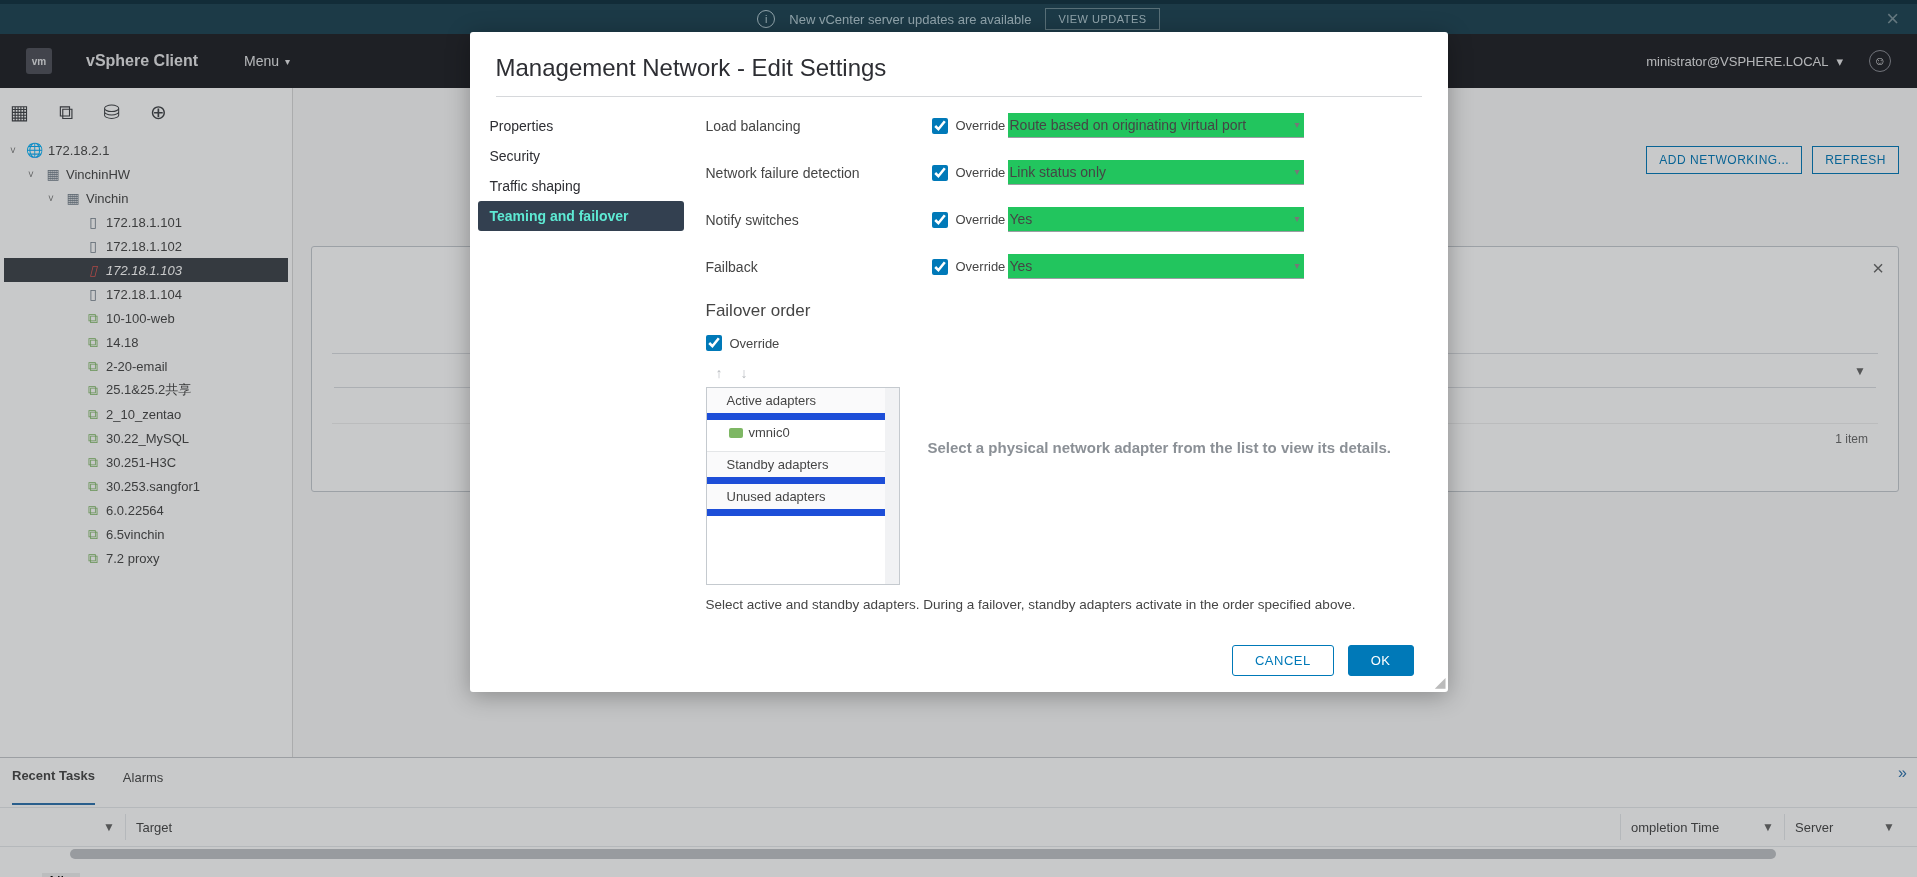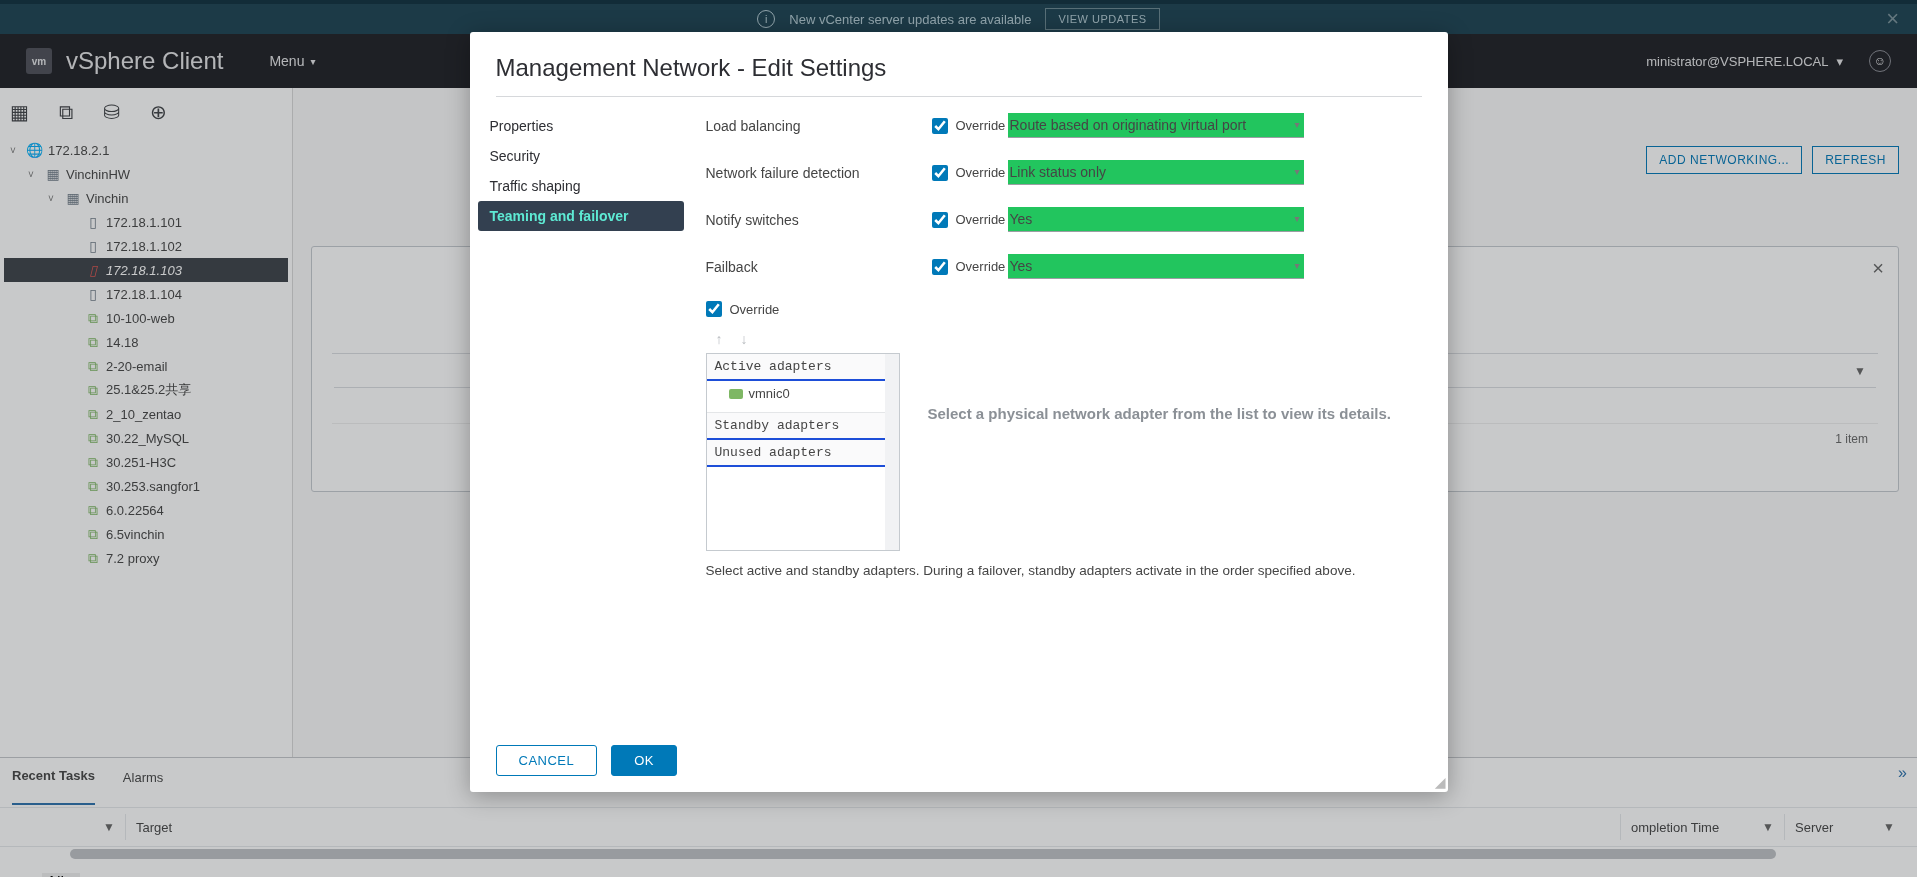--- a/index.html
+++ b/index.html
@@ -7,21 +7,21 @@
 
 
 .notif-banner { height: 34px; background: #1a4150; display: flex; align-items: center; justify-content: center; gap: 14px; color: #b5cdd6; position: relative; border-top: 4px solid #0d2e3d; }
 .notif-banner .info-icon { width: 18px; height: 18px; border: 1.5px solid #b5cdd6; border-radius: 50%; display: flex; align-items: center; justify-content: center; font-size: 11px; }
 .notif-banner .view-upd { padding: 4px 12px; border: 1px solid #6a8790; color: #b5cdd6; background: transparent; font-size: 11px; letter-spacing: .5px; cursor: pointer; }
 .notif-banner .close-x { position: absolute; right: 18px; font-size: 22px; color: #7a929b; cursor: pointer; }
 
 
 .hdr { height: 54px; background: #1d1e23; display: flex; align-items: center; color: #e4e5e7; padding: 0 26px; position: relative; }
 .hdr .logo { width: 26px; height: 26px; background: #4c4e57; display: flex; align-items: center; justify-content: center; font-size: 10px; font-weight: bold; border-radius: 3px; margin-right: 14px; }
-.hdr .prod { font-size: 24px; font-weight: 400; }
+.hdr .prod { font-size: 16px; font-weight: 700; margin-left: 20px; }
 .hdr .menu { margin-left: 46px; display: flex; align-items: center; gap: 6px; cursor: pointer; font-size: 14px; }
 .hdr .menu .caret { font-size: 10px; }
 .hdr .right-group { position: absolute; right: 26px; display: flex; align-items: center; gap: 26px; }
 .hdr .user { display: flex; align-items: center; gap: 8px; cursor: pointer; font-size: 13px; }
 .hdr .smiley { width: 22px; height: 22px; border: 1.5px solid #8a8c94; border-radius: 50%; display: flex; align-items: center; justify-content: center; font-size: 12px; cursor: pointer; }
 
 
 .main { display: flex; height: calc(100% - 88px - 120px); }
 .sidebar { width: 293px; border-right: 1px solid #d8d8d8; background: #fff; display: flex; flex-direction: column; }
 .sb-icons { height: 48px; display: flex; align-items: center; padding: 0 10px; gap: 30px; }
@@ -65,21 +65,21 @@
 .tasks .scroll .thumb { height: 10px; background: #bfc2c6; border-radius: 5px; width: 96%; }
 .tasks .footer-row { display: flex; align-items: center; justify-content: space-between; padding: 4px 14px; }
 .tasks .footer-row .lgrp { display: flex; align-items: center; gap: 16px; }
 .tasks .footer-row select { border: none; font-size: 16px; }
 .tasks .footer-row .more { color: #2b71ac; cursor: pointer; }
 .tasks .footer-row .ritm { font-size: 12px; }
 .tasks .collapse { position: absolute; right: 10px; top: 6px; color: #2b71ac; cursor: pointer; font-size: 16px; }
 
 
 .modal-overlay { position: absolute; inset: 0; background: rgba(35,38,42,.25); display: flex; align-items: flex-start; justify-content: center; padding-top: 32px; }
-.modal { width: 978px; height: 760px; background: #fff; border-radius: 3px; box-shadow: 0 4px 24px rgba(0,0,0,.3); display: flex; flex-direction: column; position: relative; }
+.modal { width: 978px; height: 660px; background: #fff; border-radius: 3px; box-shadow: 0 4px 24px rgba(0,0,0,.3); display: flex; flex-direction: column; position: relative; }
 .modal h1 { font-size: 24px; font-weight: 300; padding: 22px 26px 14px 26px; color: #2d2e33; }
 .modal .rule { margin: 0 26px; border: none; border-top: 1px solid #d6d8db; }
 .modal .body { flex: 1; display: flex; padding: 10px 0 0 0; overflow: hidden; }
 .modal .navcol { width: 222px; padding: 4px 8px; }
 .modal .navitem { padding: 7px 12px; cursor: pointer; font-size: 14px; border-radius: 3px; color: #2d2e33; }
 .modal .navitem.active { background: #334050; color: #5eead4; font-weight: 700; }
 .modal .form { flex: 1; padding: 6px 34px 0 14px; overflow-y: auto; }
 .modal .frow { display: flex; align-items: center; margin-bottom: 22px; }
 .modal .frow .lbl { width: 226px; font-size: 14px; color: #454545; }
 .modal .frow .ov { display: flex; align-items: center; gap: 8px; width: 76px; }
@@ -89,26 +89,26 @@
 .modal .sel-wrap .caret { position: absolute; right: 4px; top: 6px; font-size: 10px; color: #777; pointer-events: none; }
 .modal .sect-h { font-size: 17px; color: #454545; margin: 18px 0 14px 0; }
 .modal .ov-solo { display: flex; align-items: center; gap: 8px; margin-bottom: 14px; }
 .modal .ov-solo input { width: 16px; height: 16px; accent-color: #0079b8; }
 .modal .adapters-row { display: flex; gap: 28px; align-items: flex-start; }
 .modal .ad-list-wrap { width: 194px; }
 .modal .ad-btns { display: flex; gap: 18px; padding: 0 10px 6px 10px; }
 .modal .ad-btns span { color: #b9bcc0; cursor: pointer; font-size: 14px; }
 .modal .ad-list { border: 1px solid #c5cacf; height: 198px; overflow-y: auto; background: #fff; position: relative; }
 .modal .ad-list::after { content: ""; position: absolute; right: 0; top: 0; width: 14px; height: 100%; background: #f1f2f4; }
-.modal .ad-group { padding: 5px 8px; font-size: 13px; border-bottom: 2px solid #1d4ed8; background: #fafafb; font-family: Liberation Mono, monospace; }
+.modal .ad-group { padding: 5px 20px; font-size: 13px; border-bottom: 7px solid #1d4ed8; background: #fafafb; }
 .modal .ad-item { padding: 5px 8px 11px 22px; font-size: 13px; border-bottom: 1px solid #e4e6e8; display: flex; align-items: center; gap: 6px; cursor: pointer; }
 .modal .ad-item .nic-ic { width: 14px; height: 10px; background: #7eb764; border-radius: 2px; }
 .modal .ad-desc { flex: 1; color: #8b9096; font-size: 15px; font-weight: 600; padding-top: 74px; }
 .modal .ad-note { margin-top: 12px; font-size: 13.5px; color: #454545; }
-.modal .foot { display: flex; gap: 14px; padding: 16px 26px; }
+.modal .foot { display: flex; justify-content: flex-end; gap: 14px; padding: 16px 34px; }
 .modal .btn { padding: 7px 22px; border-radius: 3px; font-size: 13px; letter-spacing: .5px; cursor: pointer; }
 .modal .btn.c { background: #fff; border: 1px solid #0079b8; color: #0079b8; }
 .modal .btn.p { background: #0079b8; border: 1px solid #0079b8; color: #fff; }
 .modal .resize { position: absolute; right: 2px; bottom: 2px; color: #bbb; font-size: 14px; cursor: nwse-resize; }
 </style>
 </head>
 <body>
 
 <div class="notif-banner">
   <span class="info-icon">i</span>
@@ -348,20 +348,21 @@
           <label class="ov">
               <input type="checkbox" checked="" style="">
               <span>Override</span>
             </label>
           <span class="sel-wrap">
               <select class="sel"><option>Yes</option></select>
               <span class="caret">▾</span>
             </span>
         </div>
 
+        <div class="sect-h">Failover order</div>
         <label class="ov-solo">
             <input type="checkbox" checked="" style="">
             <span>Override</span>
           </label>
 
         <div class="adapters-row">
           <div class="ad-list-wrap">
             <div class="ad-btns">
               <span>↑</span>
               <span>↓</span>

